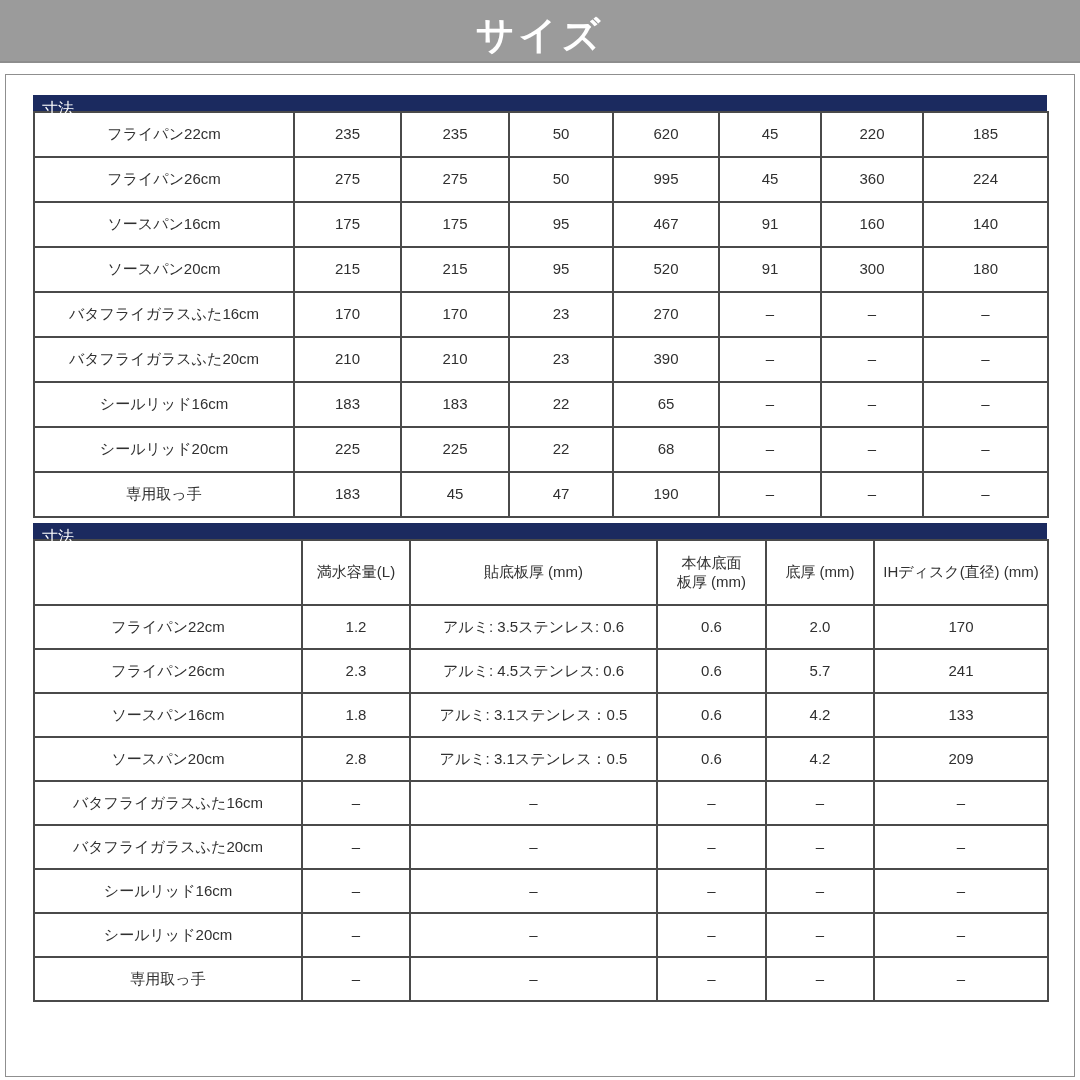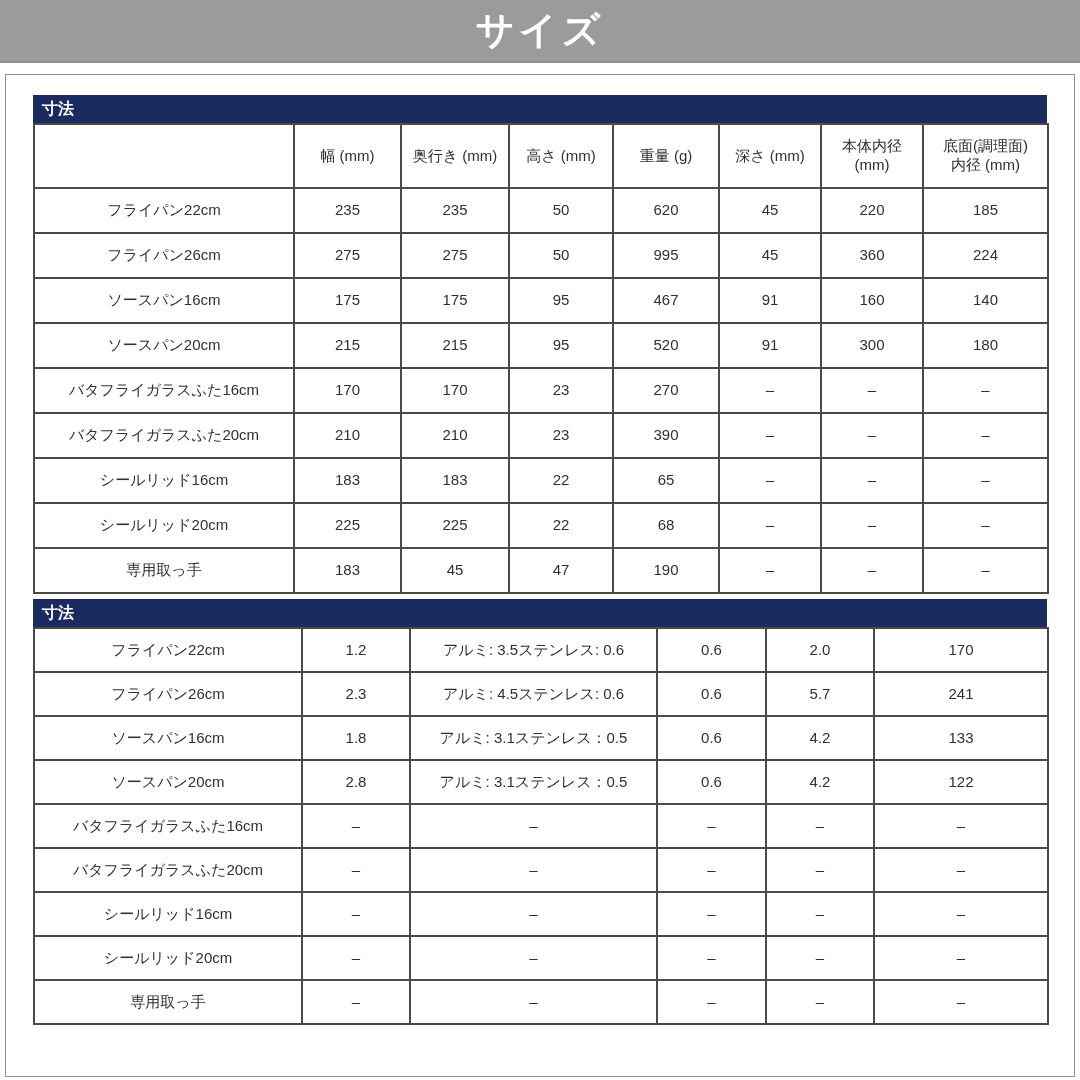--- a/index.html
+++ b/index.html
@@ -3,33 +3,33 @@
 <meta charset="utf-8">
 <style>
   html,body { margin:0; padding:0; }
   body {
     width:1080px; height:1080px; position:relative; background:#ffffff;
     font-family:"Liberation Sans","DejaVu Sans",sans-serif;
   }
   .banner {
     position:absolute; left:0; top:0; width:1080px; height:63px;
     background:#9b9b9b; border-bottom:2px solid #8d8d8d; box-sizing:border-box;
-    display:flex; align-items:center; justify-content:center;
+    display:flex; align-items:flex-end; justify-content:center;
   }
   .banner-title {
     color:#ffffff; font-size:38px; font-weight:bold; letter-spacing:4px;
   }
   .frame {
     position:absolute; left:5px; top:74px; width:1068px; height:1001px;
     border:1px solid #8f8f8f; background:#ffffff;
   }
   .content { position:absolute; left:27px; top:20px; width:1014px; }
   .section-bar {
-    height:28px; line-height:28px; background:#1b2a5f; color:#ffffff;
-    font-size:16px; font-weight:bold; padding-left:9px; box-sizing:border-box;
+    height:16px; line-height:28px; background:#1b2a5f; color:#ffffff;
+    font-size:16px; font-weight:normal; padding-left:9px; box-sizing:border-box;
     width:1014px;
   }
   .section-bar.second { margin-top:5px; }
   table.spec {
     border-collapse:collapse; table-layout:fixed; width:1014px;
     margin:0; padding:0;
   }
   table.spec td {
     border:2px solid #4a4a4a; text-align:center; vertical-align:middle;
     font-size:15px; color:#303030; white-space:pre-line; padding:0 2px;
@@ -56,32 +56,20 @@
             <col style="width: 260px;">
             <col style="width: 107px;">
             <col style="width: 108px;">
             <col style="width: 104px;">
             <col style="width: 106px;">
             <col style="width: 102px;">
             <col style="width: 102px;">
             <col style="width: 125px;">
           </colgroup>
           <tbody>
-            <tr class="head-row">
-              <td></td>
-              <td>幅 (mm)</td>
-              <td>奥行き (mm)</td>
-              <td>高さ (mm)</td>
-              <td>重量 (g)</td>
-              <td>深さ (mm)</td>
-              <td>本体内径
-(mm)</td>
-              <td>底面(調理面)
-内径 (mm)</td>
-            </tr>
             <tr class="data-row">
               <td>フライパン22cm</td>
               <td>235</td>
               <td>235</td>
               <td>50</td>
               <td>620</td>
               <td>45</td>
               <td>220</td>
               <td>185</td>
             </tr>
@@ -173,20 +161,29 @@
         <table class="spec">
           <colgroup>
             <col style="width: 268px;">
             <col style="width: 108px;">
             <col style="width: 247px;">
             <col style="width: 109px;">
             <col style="width: 108px;">
             <col style="width: 174px;">
           </colgroup>
           <tbody>
+            <tr class="head-row">
+              <td></td>
+              <td>満水容量(L)</td>
+              <td>貼底板厚 (mm)</td>
+              <td>本体底面
+板厚 (mm)</td>
+              <td>底厚 (mm)</td>
+              <td>IHディスク(直径) (mm)</td>
+            </tr>
             <tr class="data-row">
               <td>フライパン22cm</td>
               <td>1.2</td>
               <td>アルミ: 3.5ステンレス: 0.6</td>
               <td>0.6</td>
               <td>2.0</td>
               <td>170</td>
             </tr>
             <tr class="data-row">
               <td>フライパン26cm</td>
@@ -203,21 +200,21 @@
               <td>0.6</td>
               <td>4.2</td>
               <td>133</td>
             </tr>
             <tr class="data-row">
               <td>ソースパン20cm</td>
               <td>2.8</td>
               <td>アルミ: 3.1ステンレス：0.5</td>
               <td>0.6</td>
               <td>4.2</td>
-              <td>122</td>
+              <td>209</td>
             </tr>
             <tr class="data-row">
               <td>バタフライガラスふた16cm</td>
               <td>–</td>
               <td>–</td>
               <td>–</td>
               <td>–</td>
               <td>–</td>
             </tr>
             <tr class="data-row">

